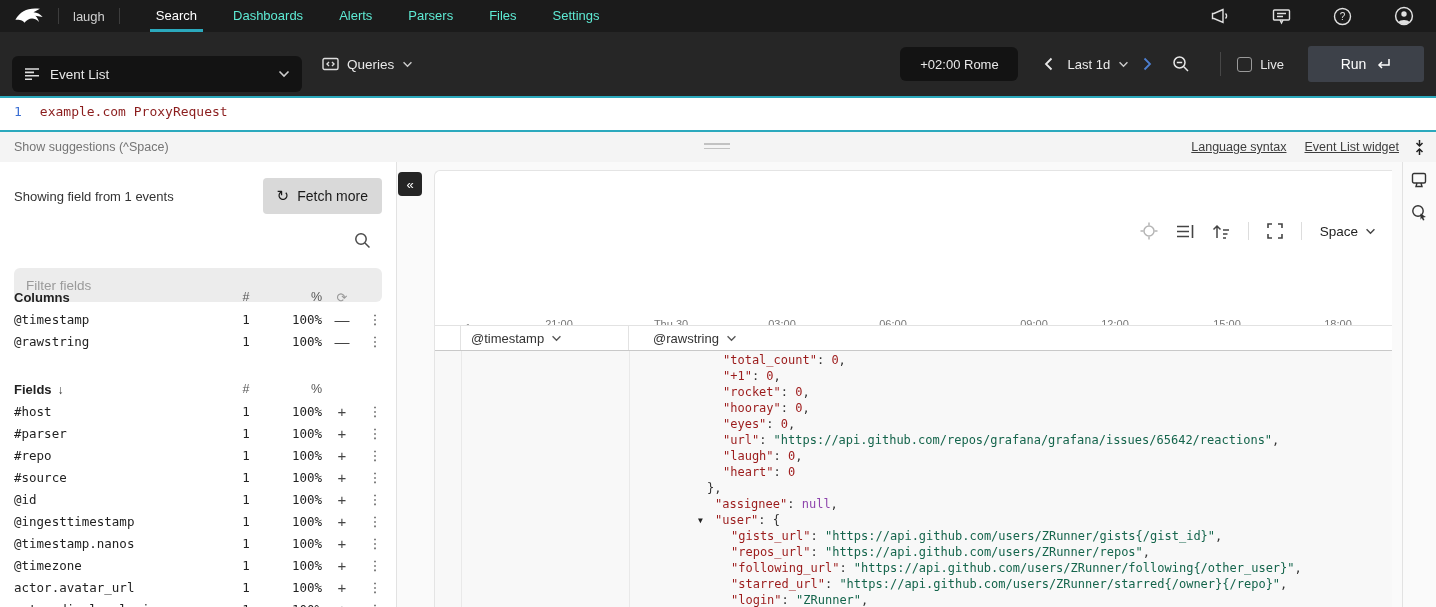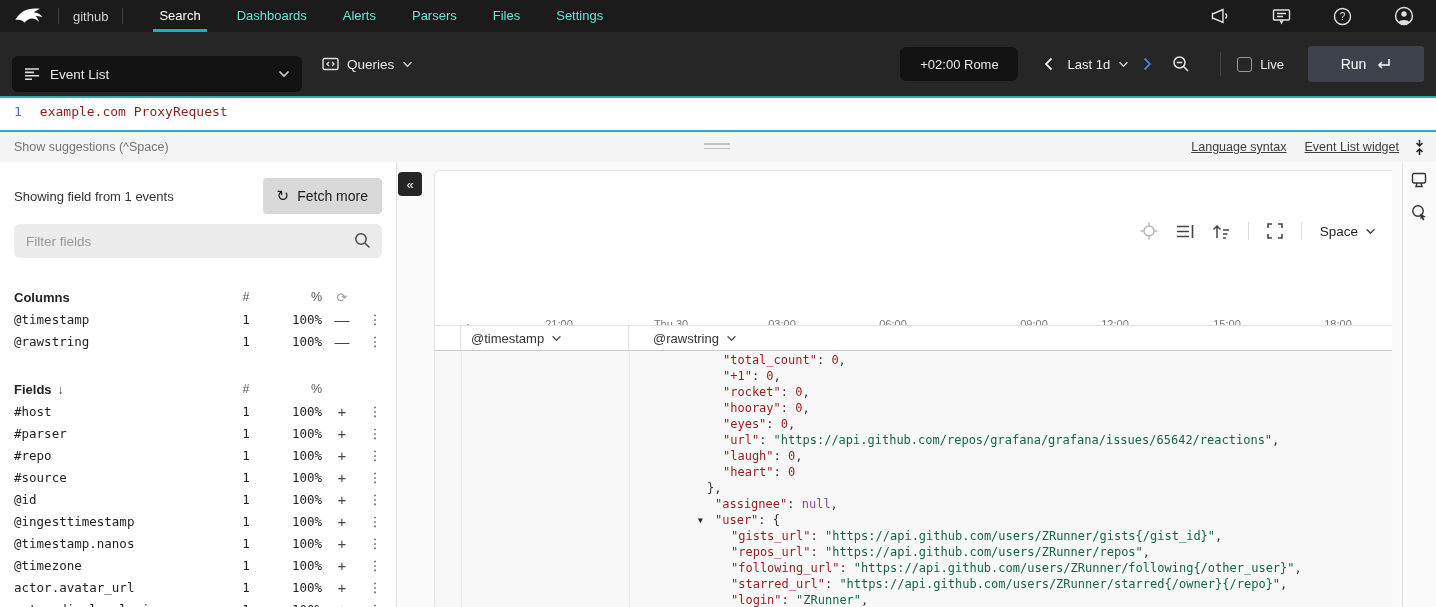--- a/index.html
+++ b/index.html
@@ -62,21 +62,21 @@
   .fields-panel{position:absolute;left:0;top:0;width:397px;height:445px;background:#fff;
                 border-right:1px solid #e2e2e2;box-sizing:border-box;overflow:hidden;}
   .panel-head{display:flex;align-items:center;justify-content:space-between;margin:16px 14px 0 14px;}
   .panel-summary{font-size:13px;color:#333;}
   .fetch-btn{background:#d9d9d9;border-radius:4px;height:36px;display:flex;align-items:center;gap:8px;
              padding:0 14px;font-size:14px;color:#1a1a1a;cursor:pointer;}
   .fetch-icon{font-size:15px;}
   .filter-wrap{position:relative;margin:10px 14px 0 14px;}
   .filter-input{width:100%;height:34px;background:#ececec;border:none;border-radius:6px;
                 box-sizing:border-box;padding:0 36px 0 12px;font-size:13.5px;color:#333;outline:none;
-                font-family:"Liberation Sans",sans-serif;}
+                font-family:"Liberation Sans",sans-serif;margin-top:44px;}
   .filter-input::placeholder{color:#9a9a9a;}
   .filter-glass{position:absolute;right:11px;top:8px;}
   .panel-body{position:absolute;left:0;top:124px;right:0;}
   .frow,.fhead{display:grid;grid-template-columns:1fr 40px 56px 40px 26px;align-items:center;
                height:22px;padding:0 8px 0 14px;}
   .fhead .sec-title{font-weight:bold;font-size:13px;color:#222;}
   .fhead .h-num{color:#555;font-size:12.5px;text-align:center;}
   .fhead .h-pct{color:#555;font-size:12.5px;text-align:right;}
   .fhead .h-sync{color:#999;font-size:13px;text-align:center;cursor:pointer;}
   .frow .f-name{font-family:"DejaVu Sans Mono",monospace;font-size:12.5px;color:#222;
@@ -142,21 +142,21 @@
 </head>
 <body>
 
 <div class="topbar">
   <span class="logo">
     <svg width="30" height="20" viewBox="0 0 32 22" fill="#fff">
       <path d="M1,15 C7,5 15,1.5 28,3 L21,7 C25,7.2 28,9 31,12 L23,10.8 C25,12.6 26,14.6 27,17.5 C21,11.5 15,13.5 11,18.5 C9.5,15.5 6,15 1,15 Z"></path>
     </svg>
   </span>
   <span class="tb-divider"></span>
-  <span class="repo-name">github</span>
+  <span class="repo-name">laugh</span>
   <span class="tb-divider"></span>
   <div class="main-nav">
       <div class="nav-item active">Search<div class="nav-underline"></div></div>
       <div class="nav-item">Dashboards</div>
       <div class="nav-item">Alerts</div>
       <div class="nav-item">Parsers</div>
       <div class="nav-item">Files</div>
       <div class="nav-item">Settings</div>
     </div>
   <div class="tb-icons">

